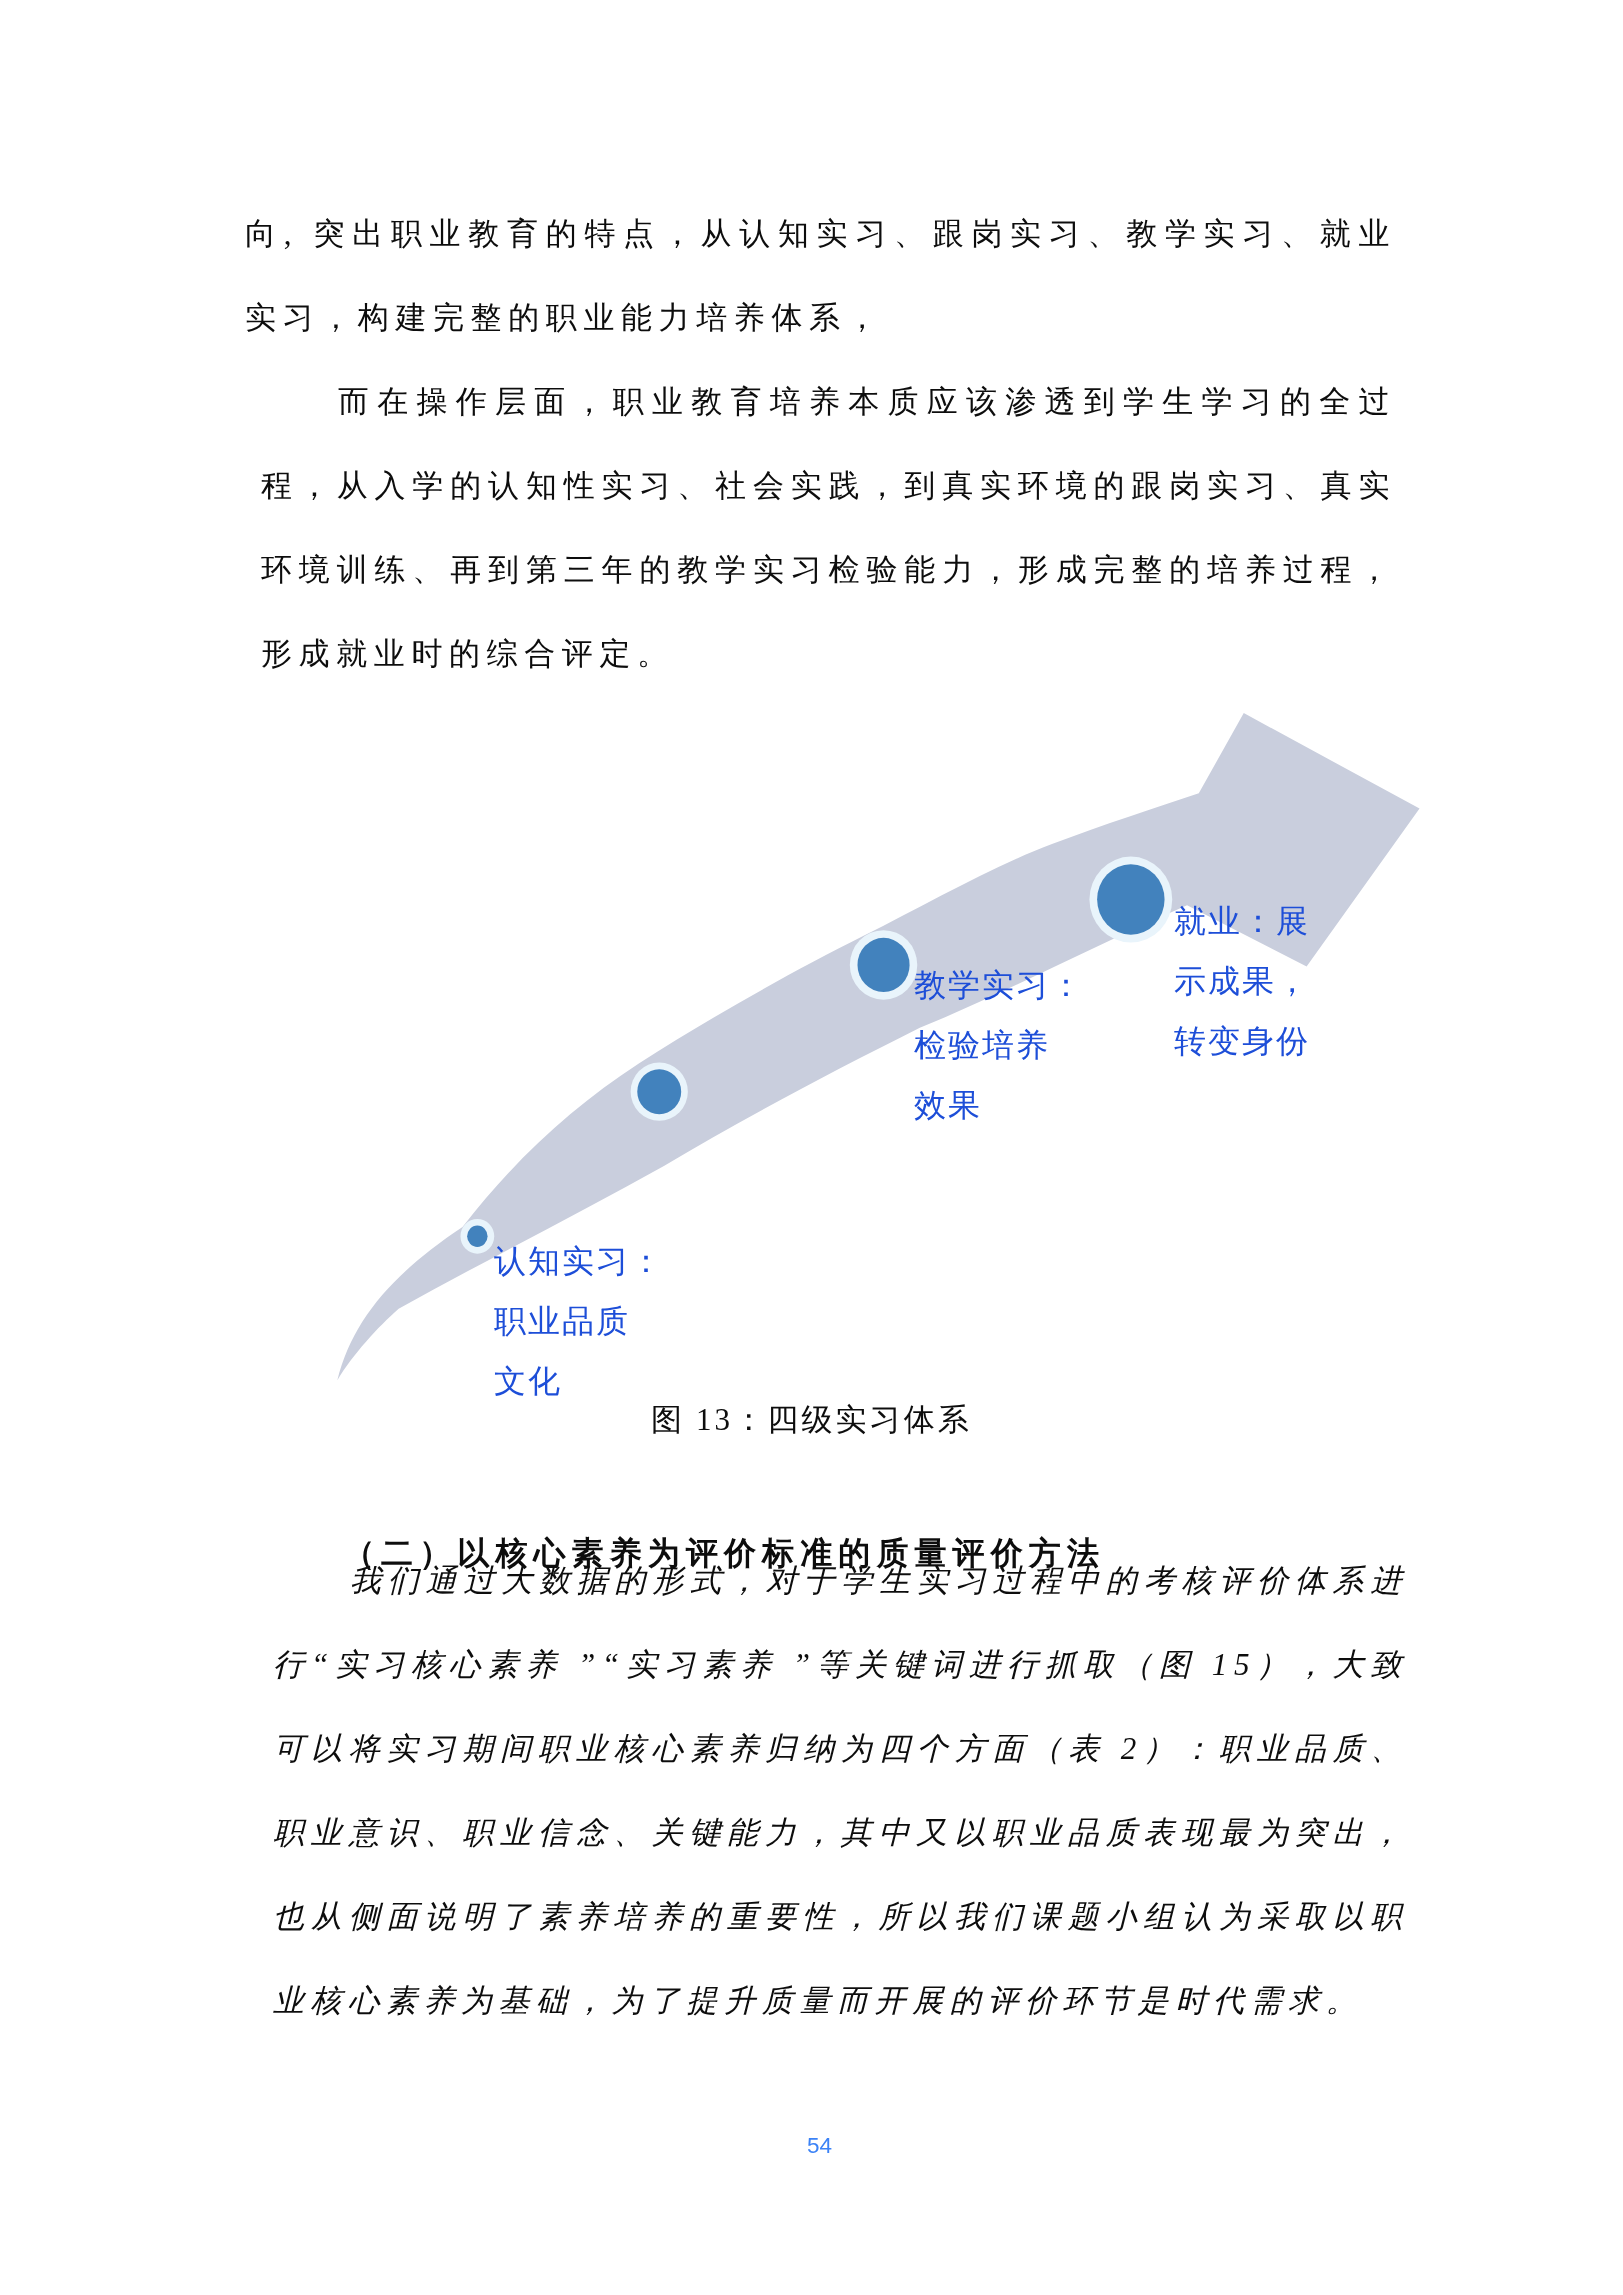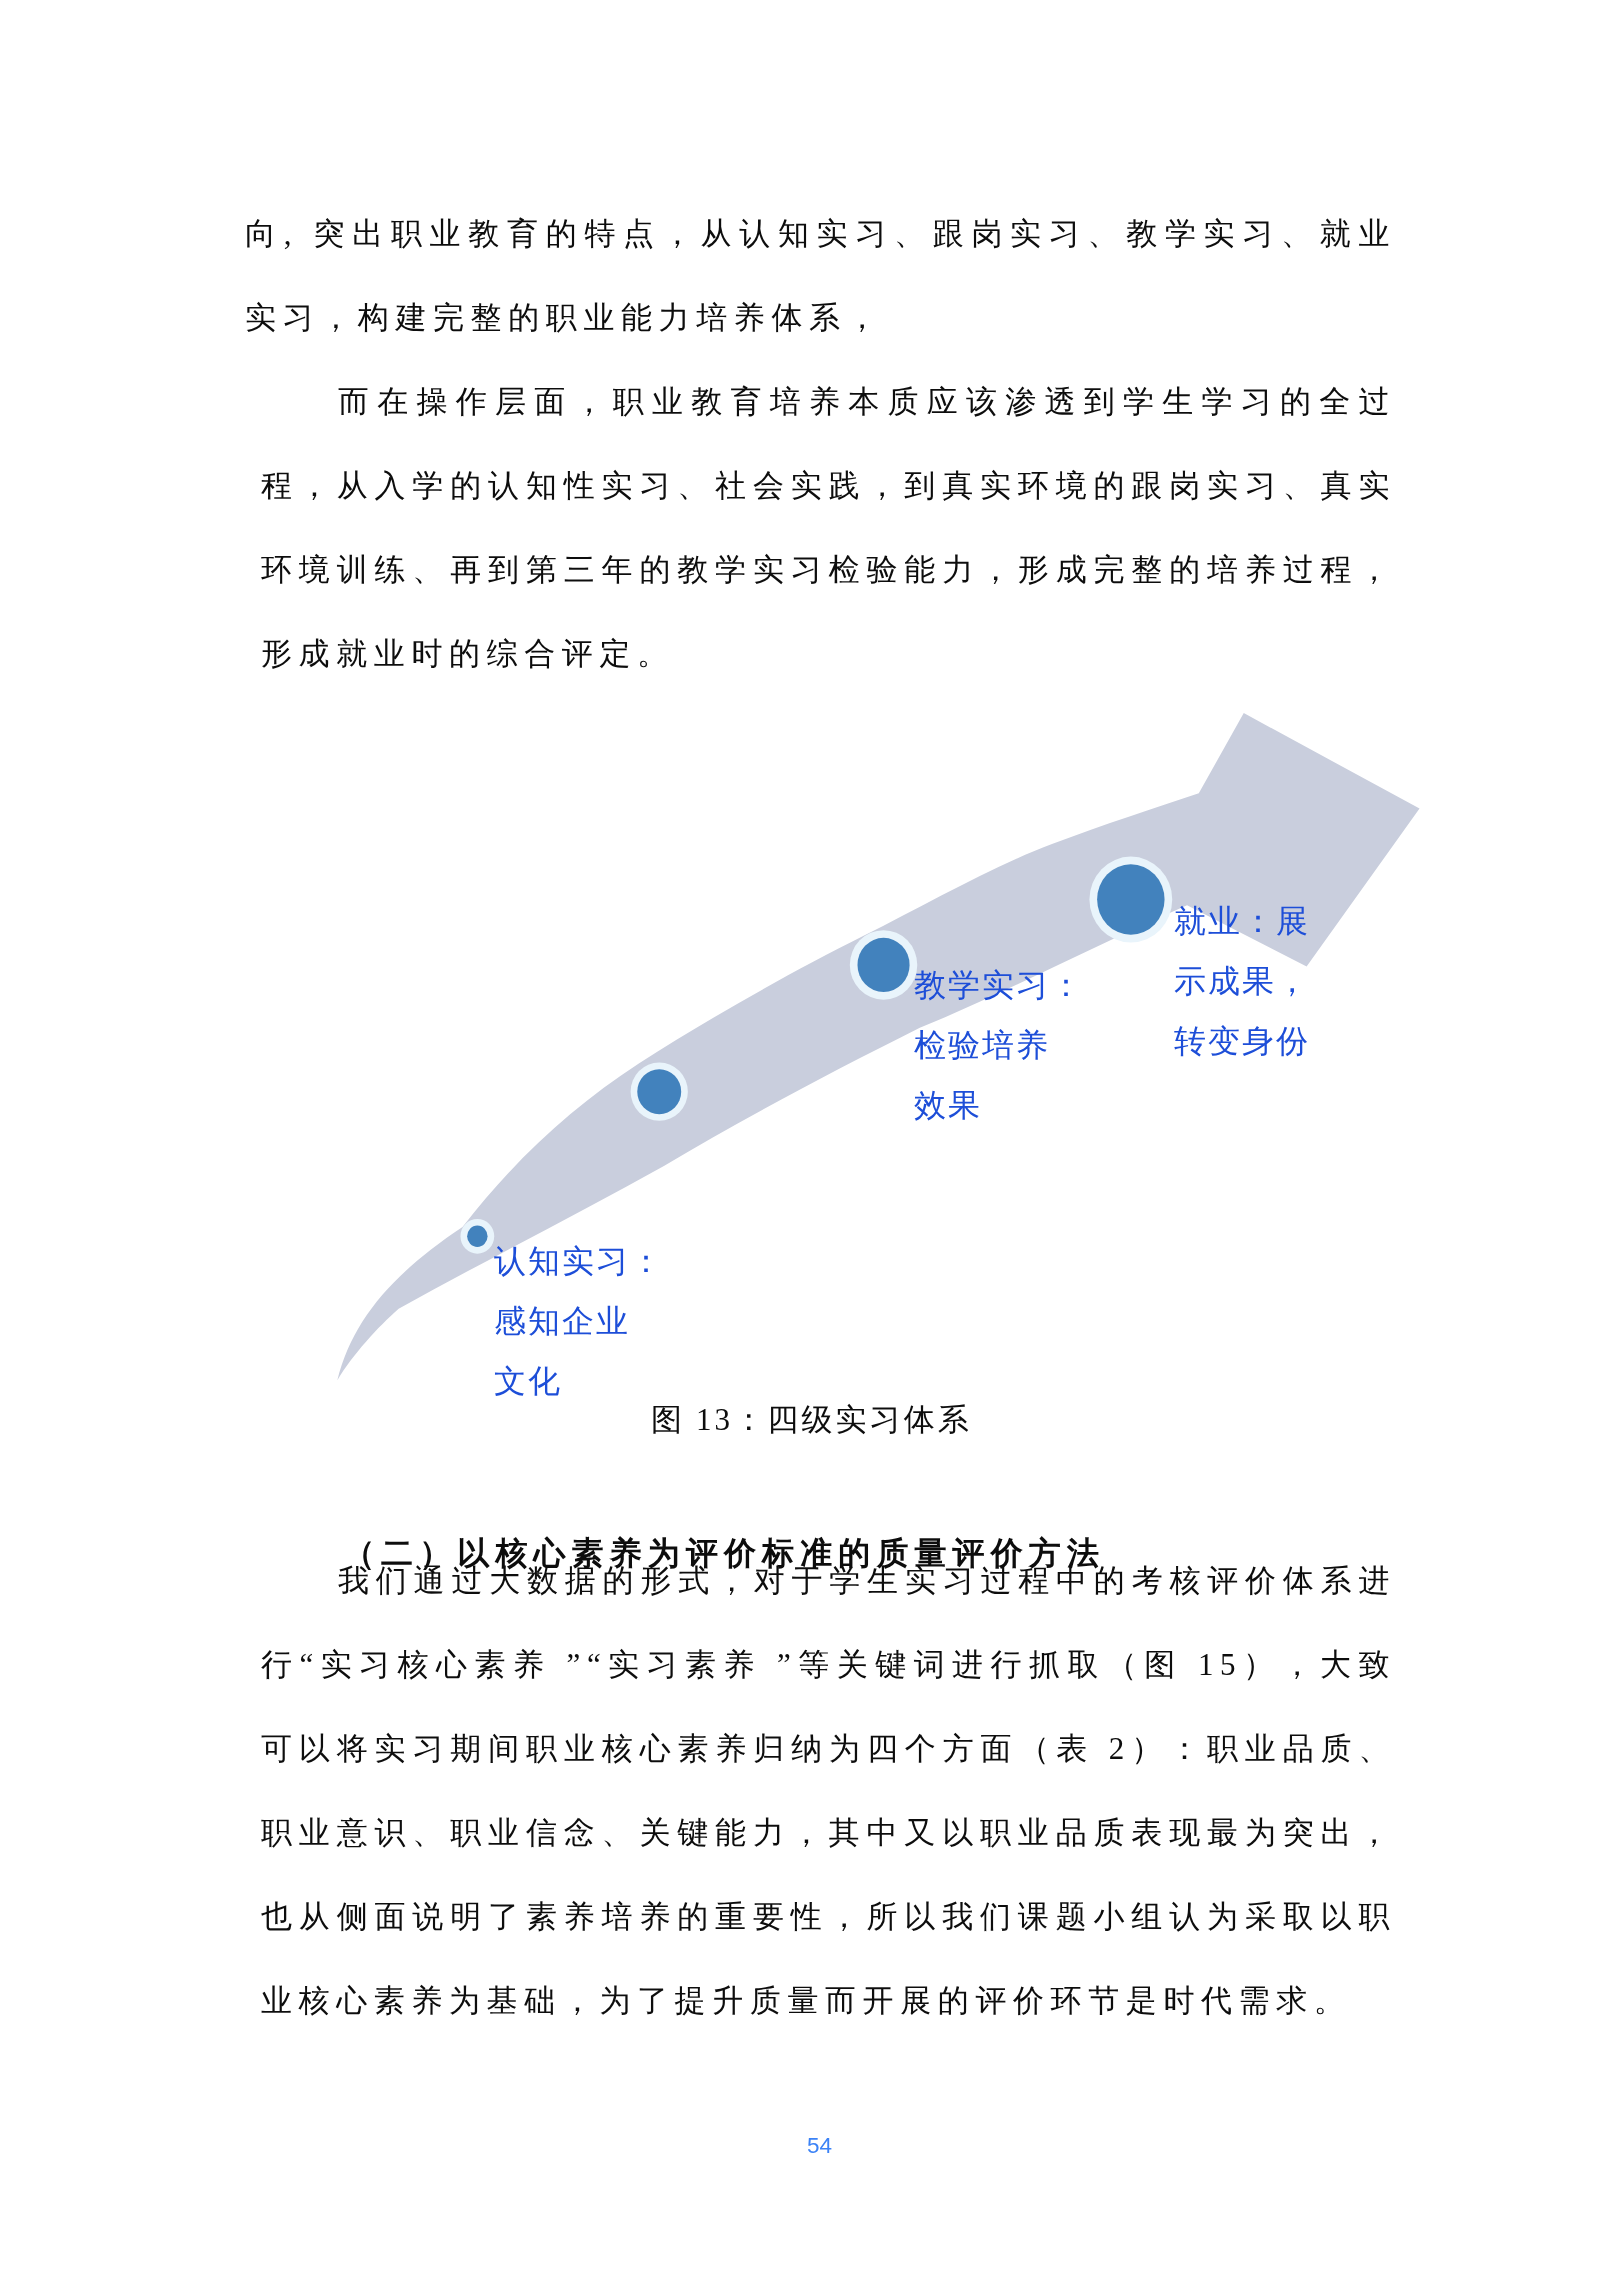--- a/index.html
+++ b/index.html
@@ -58,23 +58,24 @@
     position: absolute;
     top: 1534px;
     left: 343px;
     font-size: 32px;
     font-weight: bold;
     letter-spacing: 6.1px;
     line-height: 1.2;
   }
   .para-bottom-flow {
     position: absolute;
-    left: 245px;
+    left: 257px;
     top: 1539px;
     width: 1151px;
+    font-style: italic;
   }
   .page-number {
     position: absolute;
     top: 2133px;
     left: 8px;
     width: 100%;
     text-align: center;
     font-size: 22.5px;
     font-family: "Liberation Sans", "DejaVu Sans", sans-serif;
     color: #3b82f6;
@@ -110,21 +111,21 @@
     <ellipse cx="640" cy="745" rx="56" ry="57" fill="#e9f4fb"></ellipse>
     <ellipse cx="640" cy="745" rx="43" ry="44" fill="#4282bd"></ellipse>
     <ellipse cx="1079" cy="497" rx="66" ry="68" fill="#e9f4fb"></ellipse>
     <ellipse cx="1079" cy="497" rx="51" ry="53" fill="#4282bd"></ellipse>
     <ellipse cx="1563" cy="369" rx="81" ry="84" fill="#e9f4fb"></ellipse>
     <ellipse cx="1563" cy="369" rx="66" ry="69" fill="#4282bd"></ellipse>
   </svg>
 
   <div class="stage-label stage-label-1">
     <div>认知实习：</div>
-    <div>感知企业</div>
+    <div>职业品质</div>
     <div>文化</div>
   </div>
   <div class="stage-label stage-label-3">
     <div>教学实习：</div>
     <div>检验培养</div>
     <div>效果</div>
   </div>
   <div class="stage-label stage-label-4">
     <div>就业：展</div>
     <div>示成果，</div>

